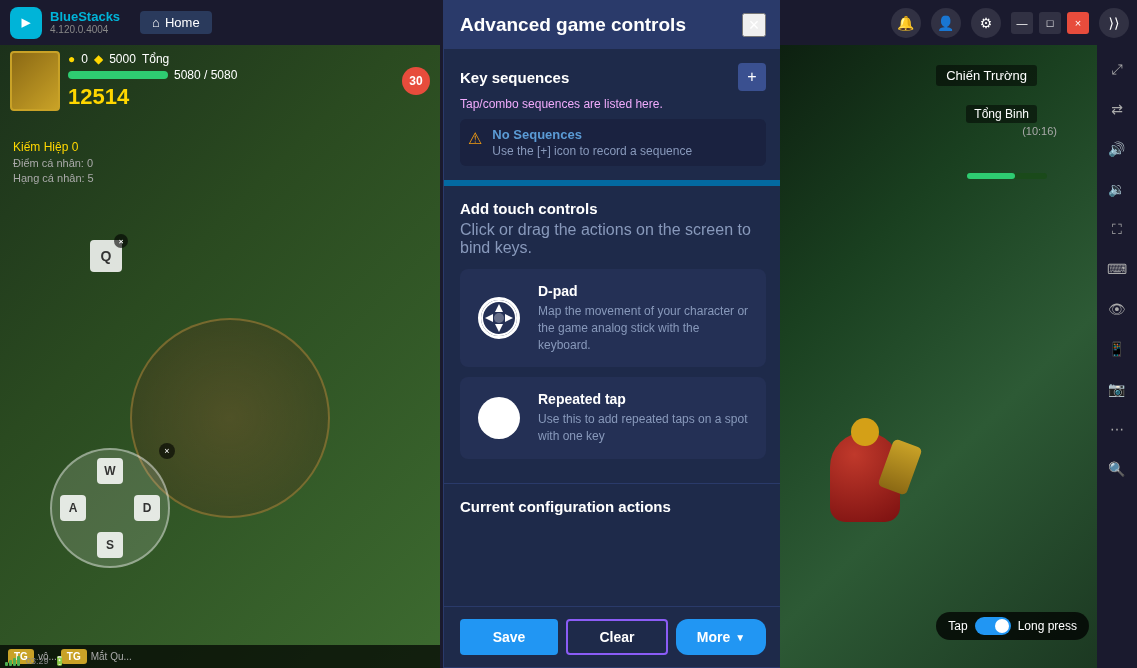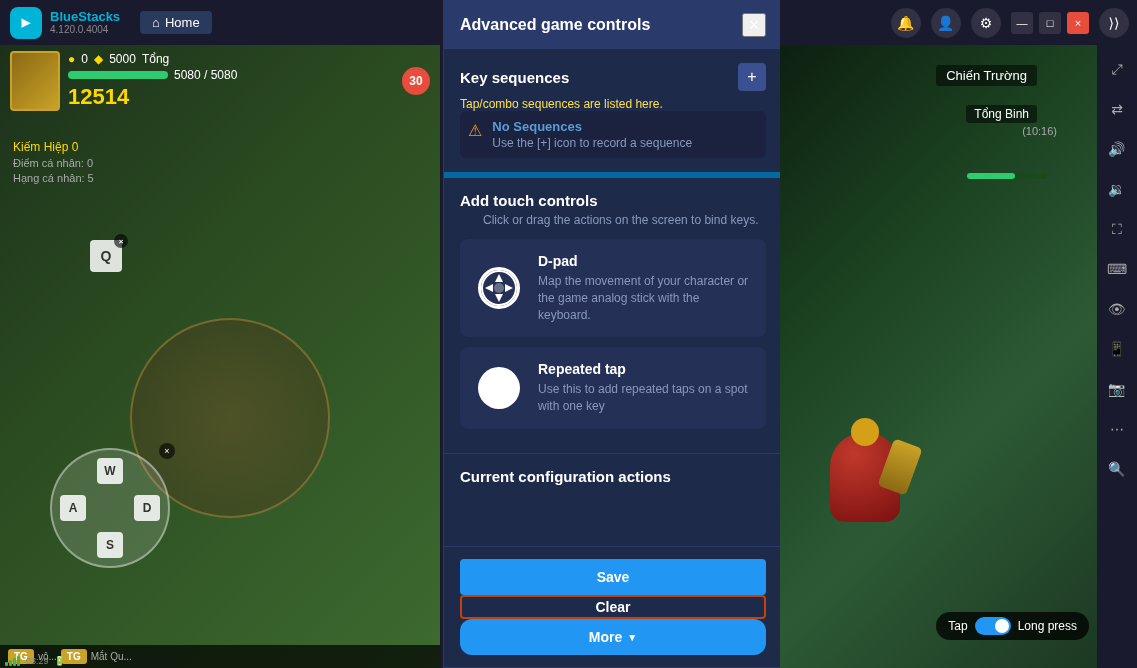--- a/index.html
+++ b/index.html
@@ -450,21 +450,21 @@
     }
     .panel-header {
       background: #2a3a6a;
       padding: 12px 16px;
       display: flex;
       align-items: center;
       justify-content: space-between;
     }
     .panel-title {
       color: white;
-      font-size: 16px;
+      font-size: 19px;
       font-weight: bold;
     }
     .panel-close {
       color: white;
       font-size: 18px;
       cursor: pointer;
       width: 24px;
       height: 24px;
       display: flex;
       align-items: center;
@@ -502,22 +502,23 @@
       border-radius: 4px;
       display: flex;
       align-items: center;
       justify-content: center;
       color: white;
       font-size: 16px;
       cursor: pointer;
       border: none;
     }
     .section-desc {
-      color: #fde047;
-      font-size: 12px;
+      color: #f0abfc;
+      font-size: 12px;
+      margin-bottom: 8px;
     }
     .no-sequences {
       display: flex;
       align-items: flex-start;
       gap: 10px;
       padding: 8px;
       background: #1a2240;
       border-radius: 6px;
     }
     .warn-icon {
@@ -541,23 +542,22 @@
       padding: 14px 16px;
     }
     .touch-title {
       color: white;
       font-size: 15px;
       font-weight: bold;
       margin-bottom: 4px;
     }
     .touch-desc {
       color: #8899bb;
-      font-size: 12px;
+      font-size: 16px;
       margin-bottom: 12px;
-      margin-left: 23px;
     }
 
     
     .control-card {
       background: #243055;
       border-radius: 8px;
       padding: 14px;
       display: flex;
       align-items: center;
       gap: 14px;
@@ -607,39 +607,39 @@
       color: white;
       font-size: 15px;
       font-weight: bold;
       margin-bottom: 2px;
     }
 
     
     .panel-footer {
       padding: 12px 16px;
       display: flex;
+      gap: 8px;
       background: #1e2a4a;
       border-top: 1px solid #2a3a6a;
-      flex-direction: column;
     }
     .btn-save {
       background: #2196F3;
       color: white;
       border: none;
       border-radius: 4px;
       padding: 10px 20px;
       font-size: 14px;
       font-weight: bold;
       cursor: pointer;
       flex: 1;
     }
     .btn-clear {
       background: transparent;
       color: white;
-      border: 2px solid #c2410c;
+      border: 2px solid #8b5cf6;
       border-radius: 4px;
       padding: 2px 20px;
       font-size: 14px;
       font-weight: bold;
       cursor: pointer;
       flex: 1;
     }
     .btn-more {
       background: #2196F3;
       color: white;

